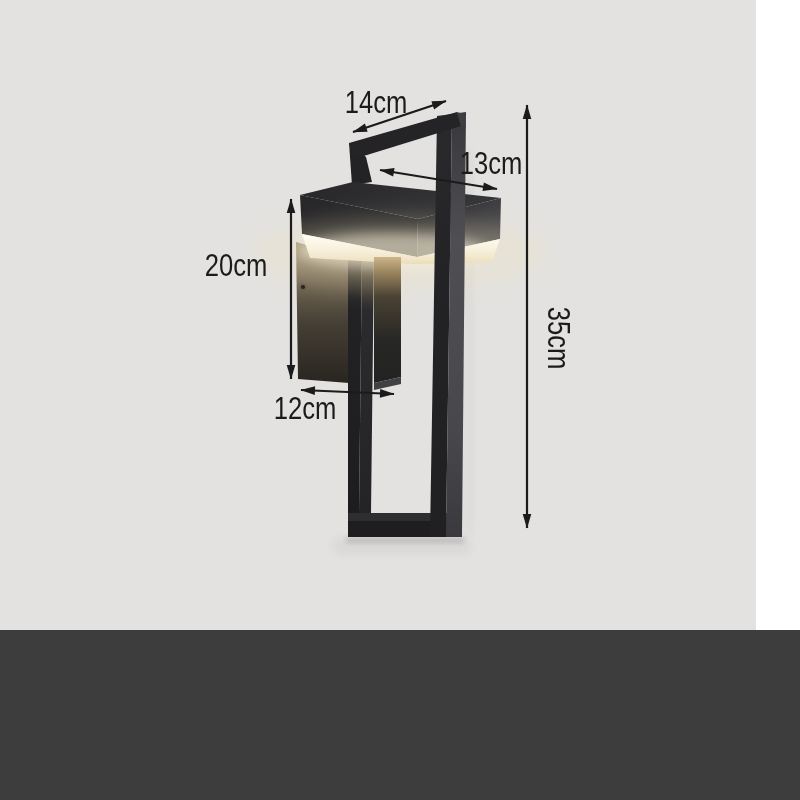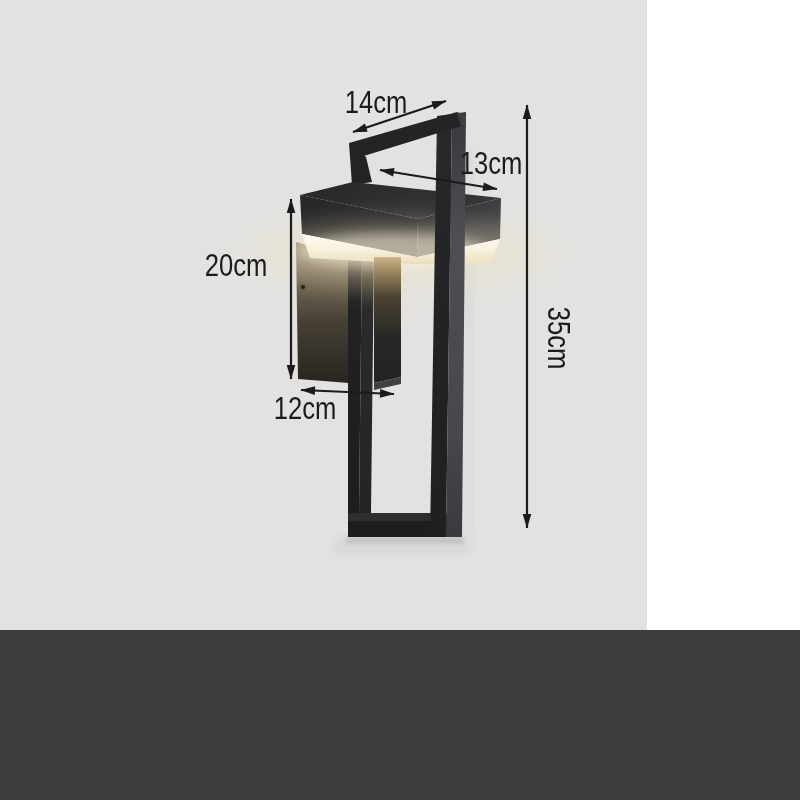--- a/index.html
+++ b/index.html
@@ -7,21 +7,21 @@
     --bottom-band:#3d3d3d;
     --annotation:#1b1b1b;
     --lamp-metal:#232325;
     --lamp-metal-side:#4a4a4e;
     --diffuser-glow:#f8f1de;
     --plate-lit:#8f8166;
   }
   html,body{margin:0;padding:0;}
   body{width:800px;height:800px;overflow:hidden;background:#fff;}
   .stage{
-    position:relative;width:647px;height:800px;
+    position:relative;width:756px;height:800px;
     background:var(--background);
     font-family:"Liberation Sans", sans-serif;
   }
   .bottom-band{
     position:absolute;left:0;top:630px;width:800px;height:170px;
     background:var(--bottom-band);
   }
   svg.lamp{position:absolute;left:0;top:0;width:800px;height:800px;display:block;}
   .dim-line{
     stroke:var(--annotation);

